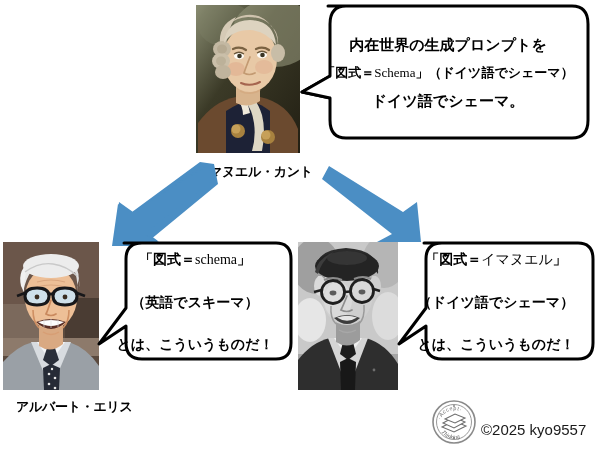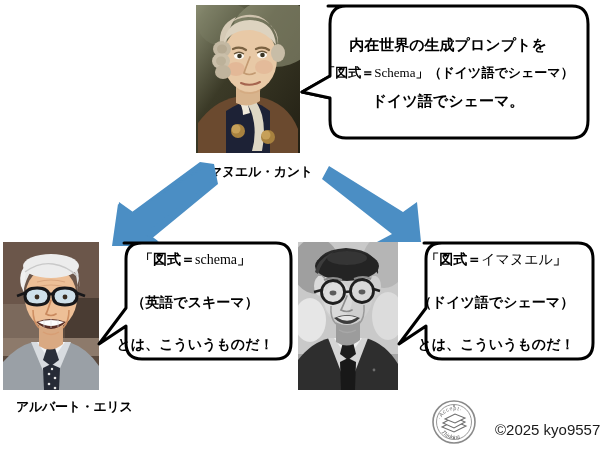--- a/index.html
+++ b/index.html
@@ -77,21 +77,20 @@
   .arrow { position: absolute; }
 
   
   .seal { position: absolute; }
   .copyright {
     position: absolute;
     font-size: 15px;
     letter-spacing: 0px;
     color: #1a1a1a;
     white-space: nowrap;
-    margin-left: 14px;
   }
 </style>
 </head>
 <body>
 
 <div class="canvas">
 
   <div class="portrait" id="portrait-kant" style="left:196px; top:5px; width:104px; height:148px;">
     <svg width="104" height="148" viewBox="0 0 104 148" xmlns="http://www.w3.org/2000/svg">
       <defs>

